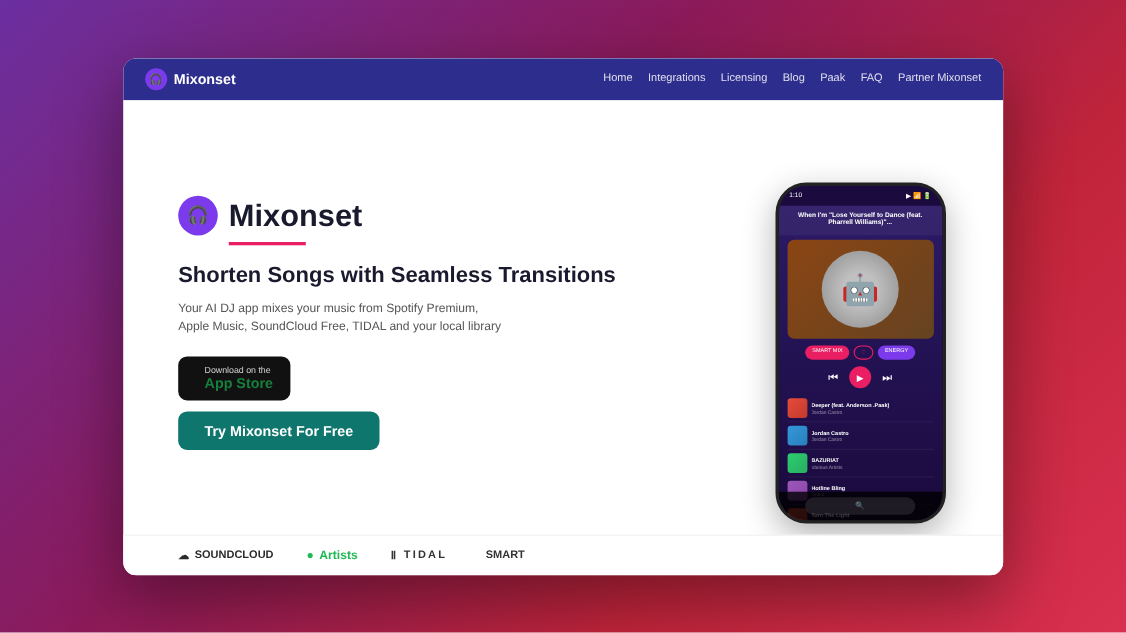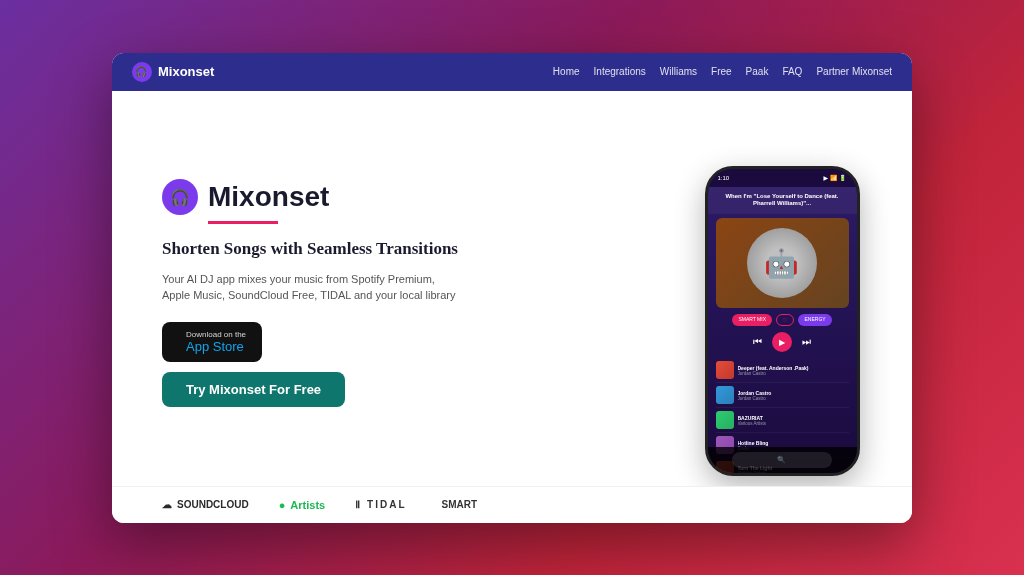--- a/index.html
+++ b/index.html
@@ -101,26 +101,25 @@
       color: #1a1a2e;
     }
     .brand-underline {
       width: 70px;
       height: 3px;
       background: #e91e63;
       margin-bottom: 14px;
       margin-left: 46px;
     }
     .headline {
-      font-size: 17px;
+      font-size: 20px;
       font-weight: 700;
       color: #1a1a2e;
       margin-bottom: 10px;
       line-height: 1.3;
-      font-family: Liberation Serif, serif;
     }
     .subtext {
       font-size: 11px;
       color: #555;
       line-height: 1.5;
       margin-bottom: 18px;
       max-width: 300px;
     }
     .app-store-btn {
       display: inline-flex;
@@ -139,22 +138,22 @@
       display: flex;
       flex-direction: column;
       text-align: left;
     }
     .app-store-btn-small {
       font-size: 8px;
       color: rgba(255,255,255,0.8);
     }
     .app-store-btn-large {
       font-size: 13px;
-      font-weight: 400;
-      color: #0ea5e9;
+      font-weight: 700;
+      color: #15803d;
     }
     .apple-icon {
       font-size: 20px;
     }
     .cta-btn {
       display: inline-block;
       background: #0f766e;
       color: white;
       border: none;
       border-radius: 8px;
@@ -379,22 +378,22 @@
 <div class="browser-window">
 
   <nav class="nav">
     <div class="nav-logo">
       <div class="nav-logo-icon">🎧</div>
       <span>Mixonset</span>
     </div>
     <div class="nav-links">
       <a class="nav-link">Home</a>
       <a class="nav-link">Integrations</a>
-      <a class="nav-link">Williams</a>
-      <a class="nav-link">Free</a>
+      <a class="nav-link">Licensing</a>
+      <a class="nav-link">Blog</a>
       <a class="nav-link">Paak</a>
       <a class="nav-link">FAQ</a>
       <a class="nav-link">Partner Mixonset</a>
     </div>
   </nav>
 
   <div class="main-content">
 
     <div class="left-section">
       <div class="brand-row">

